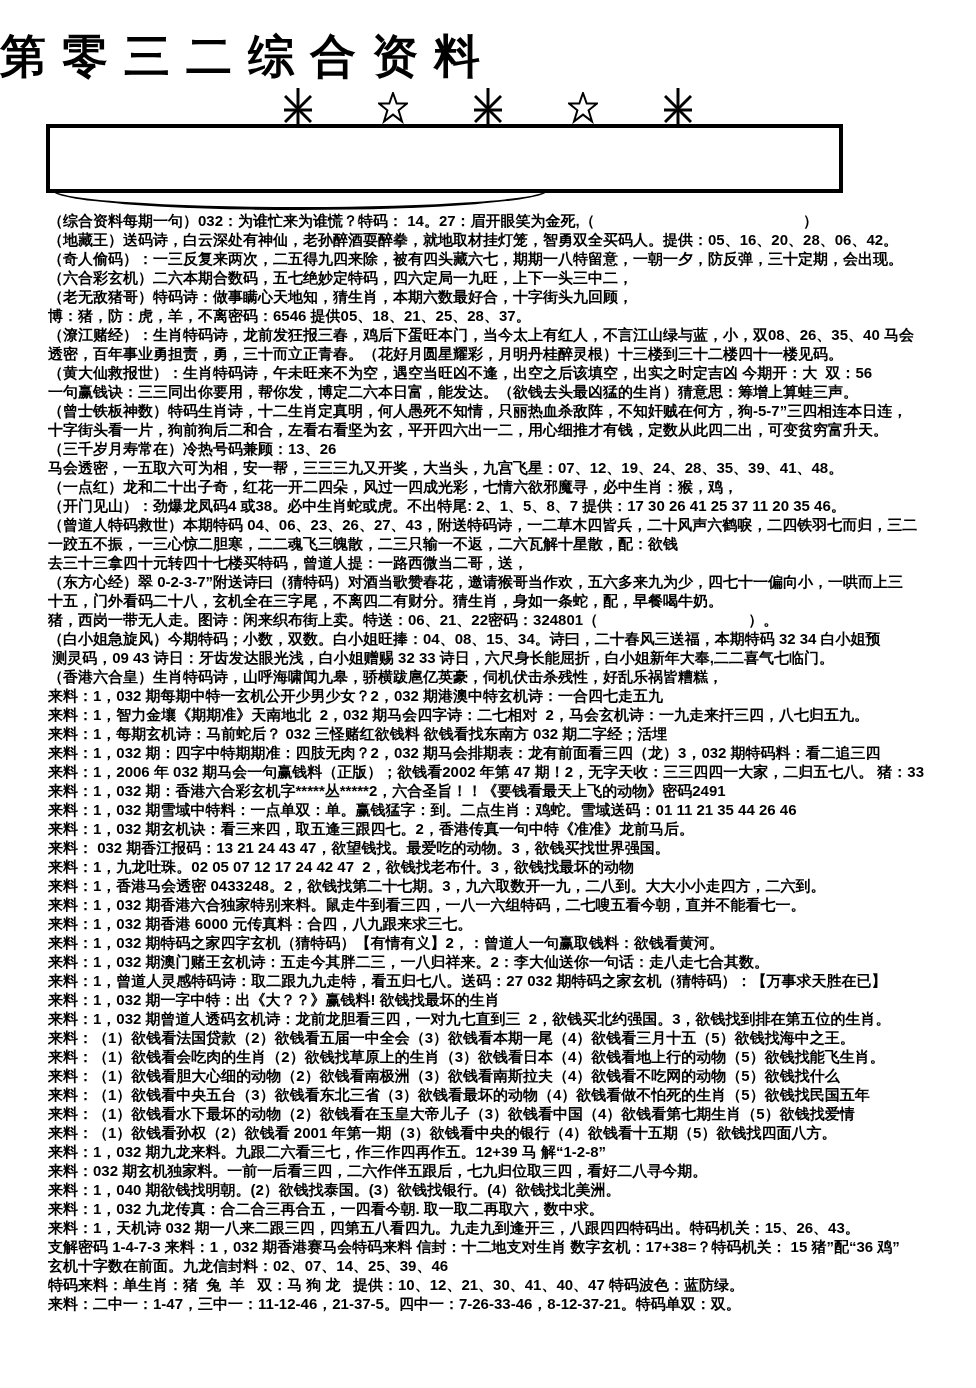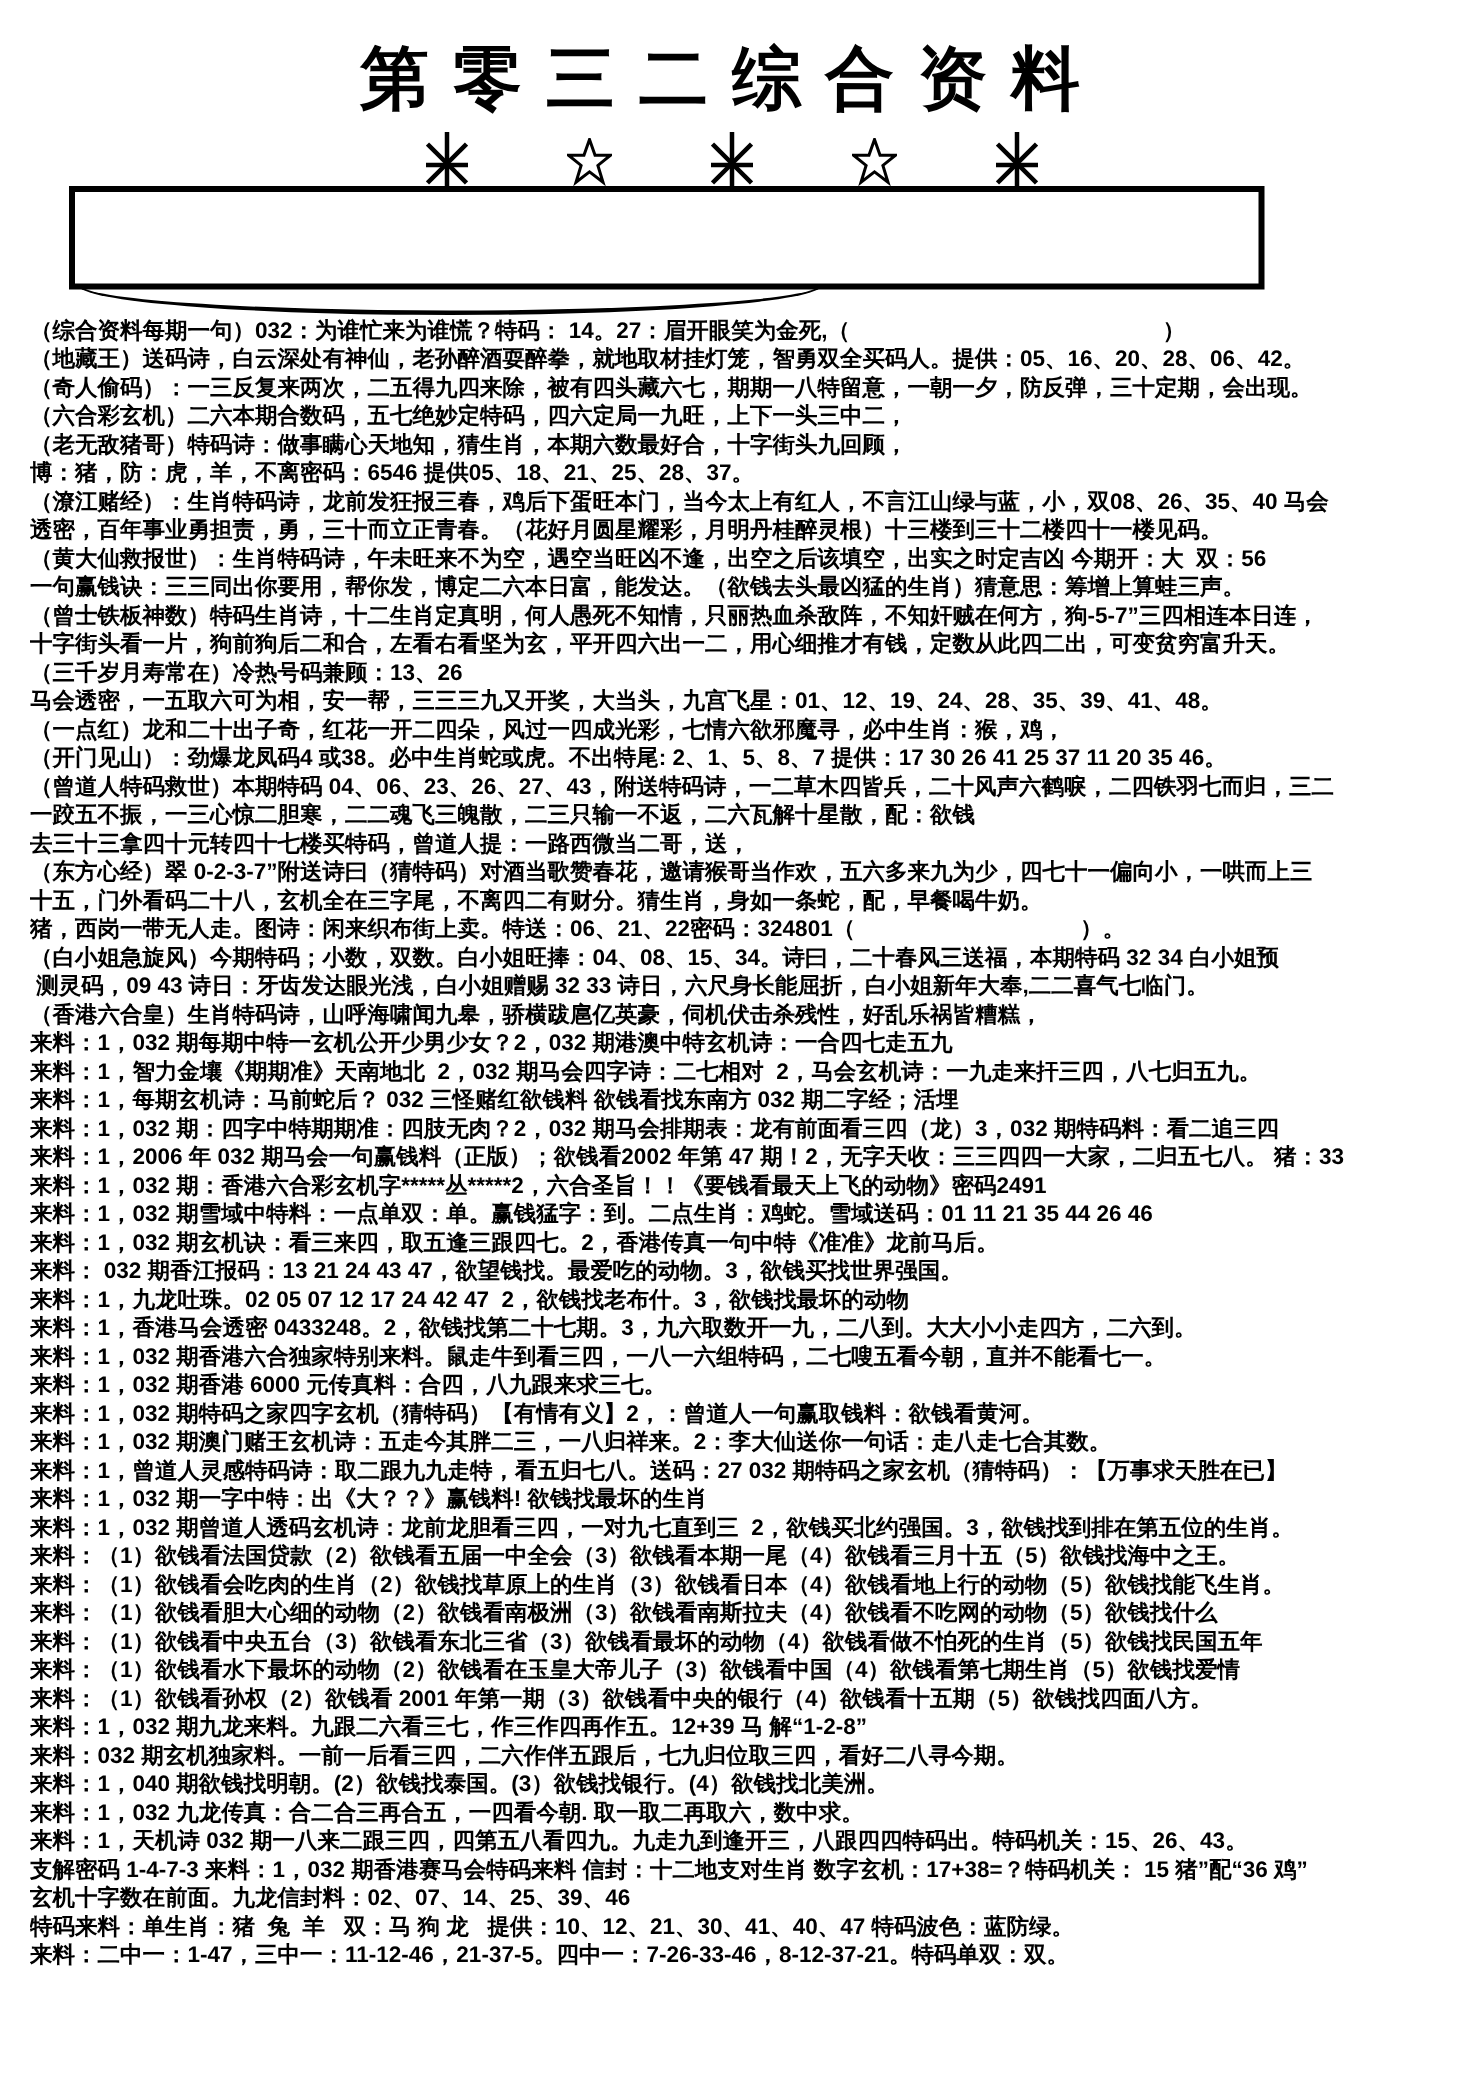--- a/index.html
+++ b/index.html
@@ -6,22 +6,22 @@
   body{
     width:976px;height:1388px;
     background:#ffffff;
     color:#000000;
     font-family:"Liberation Sans",sans-serif;
     overflow:hidden;
     position:relative;
   }
   .title{
     margin:30px 0 0 0;
-    text-align:center;
-    font-family:Liberation Mono, monospace;
+    text-align:left;
+    font-family:Liberation Sans, sans-serif;
     font-size:46px;
     font-weight:700;
     letter-spacing:16px;
     line-height:52px;
     white-space:pre;
   }
   .symbols{
     margin-top:4px;
     height:38px;
     display:flex;
@@ -43,21 +43,21 @@
     margin-top:-3px;
     width:492px;
     height:17px;
     border:0;
     border-bottom:3px solid #000000;
     border-left:2px solid #000000;
     border-right:2px solid #000000;
     border-radius:0 0 50% 50% / 0 0 100% 100%;
   }
   .textbody{
-    margin:1px 4px 0 20px;
+    margin:1px 4px 0 48px;
   }
   .line{
     font-size:15px;
     font-weight:700;
     line-height:19px;
     height:19px;
     white-space:pre;
     overflow:hidden;
     letter-spacing:0px;
   }
@@ -122,21 +122,21 @@
       <div class="line">（六合彩玄机）二六本期合数码，五七绝妙定特码，四六定局一九旺，上下一头三中二，</div>
       <div class="line">（老无敌猪哥）特码诗：做事瞒心天地知，猜生肖，本期六数最好合，十字街头九回顾，</div>
       <div class="line">博：猪，防：虎，羊，不离密码：6546 提供05、18、21、25、28、37。</div>
       <div class="line">（潦江赌经）：生肖特码诗，龙前发狂报三春，鸡后下蛋旺本门，当今太上有红人，不言江山绿与蓝，小，双08、26、35、40 马会</div>
       <div class="line">透密，百年事业勇担责，勇，三十而立正青春。（花好月圆星耀彩，月明丹桂醉灵根）十三楼到三十二楼四十一楼见码。</div>
       <div class="line">（黄大仙救报世）：生肖特码诗，午未旺来不为空，遇空当旺凶不逢，出空之后该填空，出实之时定吉凶 今期开：大  双：56</div>
       <div class="line">一句赢钱诀：三三同出你要用，帮你发，博定二六本日富，能发达。（欲钱去头最凶猛的生肖）猜意思：筹增上算蛙三声。</div>
       <div class="line">（曾士铁板神数）特码生肖诗，十二生肖定真明，何人愚死不知情，只丽热血杀敌阵，不知奸贼在何方，狗-5-7”三四相连本日连，</div>
       <div class="line">十字街头看一片，狗前狗后二和合，左看右看坚为玄，平开四六出一二，用心细推才有钱，定数从此四二出，可变贫穷富升天。</div>
       <div class="line">（三千岁月寿常在）冷热号码兼顾：13、26</div>
-      <div class="line">马会透密，一五取六可为相，安一帮，三三三九又开奖，大当头，九宫飞星：01、12、19、24、28、35、39、41、48。</div>
+      <div class="line">马会透密，一五取六可为相，安一帮，三三三九又开奖，大当头，九宫飞星：07、12、19、24、28、35、39、41、48。</div>
       <div class="line">（一点红）龙和二十出子奇，红花一开二四朵，风过一四成光彩，七情六欲邪魔寻，必中生肖：猴，鸡，</div>
       <div class="line">（开门见山）：劲爆龙凤码4 或38。必中生肖蛇或虎。不出特尾: 2、1、5、8、7 提供：17 30 26 41 25 37 11 20 35 46。</div>
       <div class="line">（曾道人特码救世）本期特码 04、06、23、26、27、43，附送特码诗，一二草木四皆兵，二十风声六鹤唳，二四铁羽七而归，三二</div>
       <div class="line">一跤五不振，一三心惊二胆寒，二二魂飞三魄散，二三只输一不返，二六瓦解十星散，配：欲钱</div>
       <div class="line">去三十三拿四十元转四十七楼买特码，曾道人提：一路西微当二哥，送，</div>
       <div class="line">（东方心经）翠 0-2-3-7”附送诗曰（猜特码）对酒当歌赞春花，邀请猴哥当作欢，五六多来九为少，四七十一偏向小，一哄而上三</div>
       <div class="line">十五，门外看码二十八，玄机全在三字尾，不离四二有财分。猜生肖，身如一条蛇，配，早餐喝牛奶。</div>
       <div class="line">猪，西岗一带无人走。图诗：闲来织布街上卖。特送：06、21、22密码：324801（                                    ）。</div>
       <div class="line">（白小姐急旋风）今期特码；小数，双数。白小姐旺捧：04、08、15、34。诗曰，二十春风三送福，本期特码 32 34 白小姐预</div>
       <div class="line"> 测灵码，09 43 诗日：牙齿发达眼光浅，白小姐赠赐 32 33 诗日，六尺身长能屈折，白小姐新年大奉,二二喜气七临门。</div>

